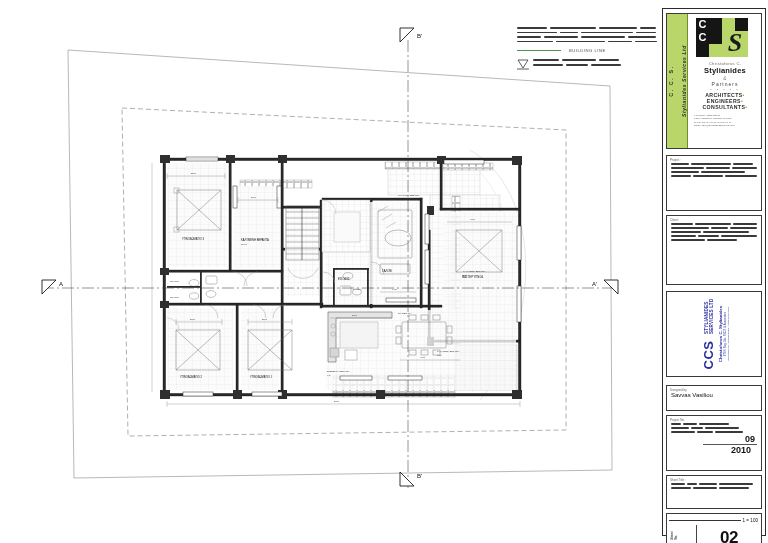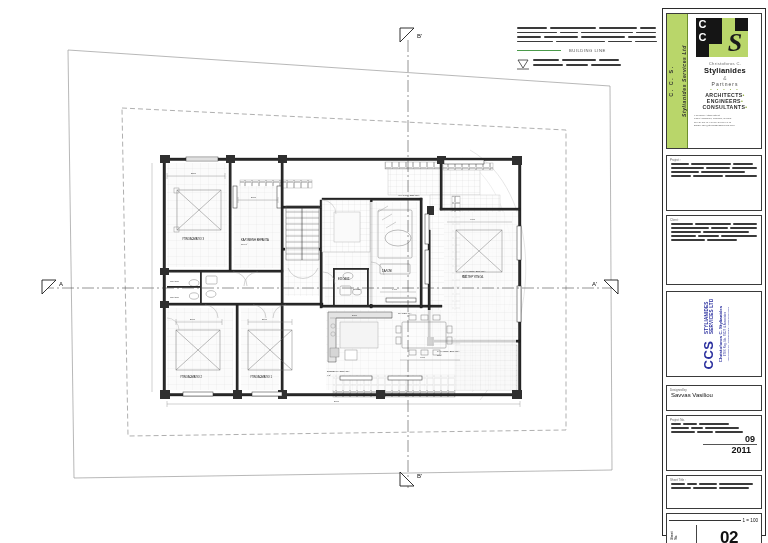--- a/index.html
+++ b/index.html
@@ -679,21 +679,21 @@
         <i style="width:18px"></i>
           <i style="width:12px"></i>
           <i style="width:34px"></i>
       </div>
       <div class="redact-row">
         <i style="width:24px"></i>
           <i style="width:16px"></i>
           <i style="width:28px"></i>
       </div>
       <div class="bignum">09</div>
-      <div class="bigyear">2011</div>
+      <div class="bigyear">2010</div>
     </div>
 
     <div class="tp-box" id="sheettitle">
       <div class="tp-cap">Sheet  Title :</div>
       <div class="redact-row">
         <i style="width:14px"></i>
           <i style="width:10px"></i>
           <i style="width:18px"></i>
           <i style="width:34px"></i>
       </div>

